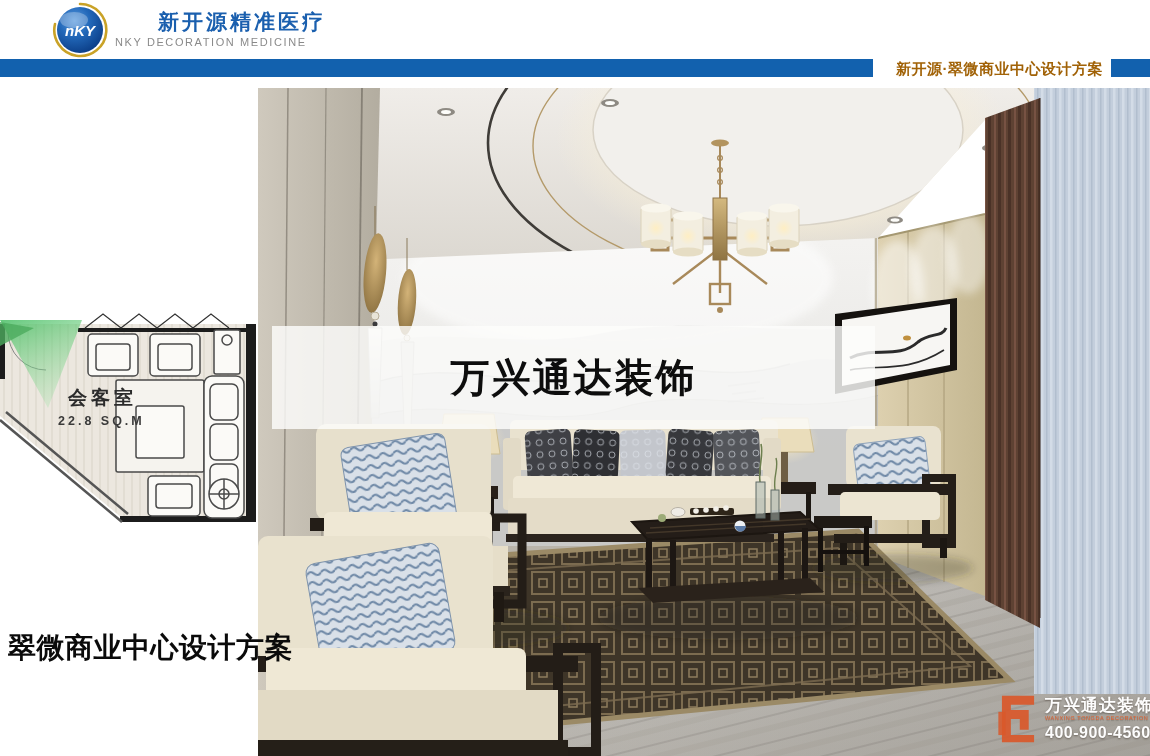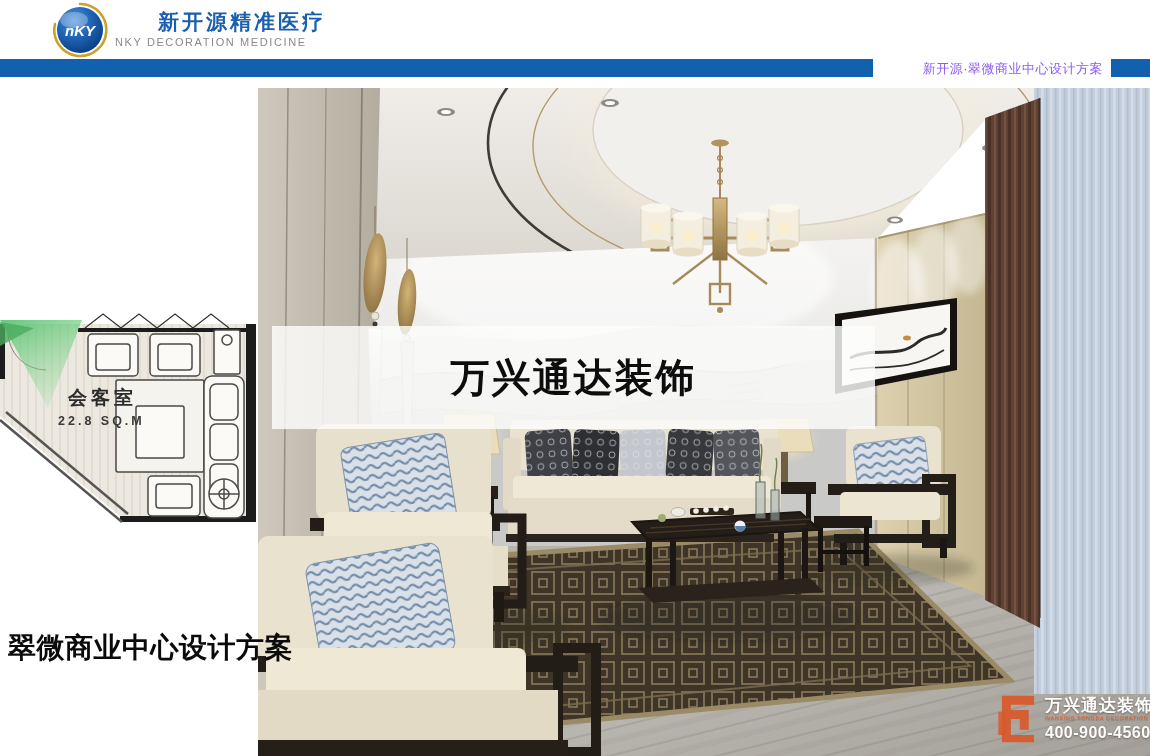--- a/index.html
+++ b/index.html
@@ -17,21 +17,21 @@
   .brand-en{
     position:absolute;left:115px;top:36px;font-size:11px;color:#8a8a8a;
     letter-spacing:1.6px;white-space:nowrap;
   }
   
   .project-bar{position:absolute;left:0;top:59px;width:1150px;height:18px;}
   .bar-left{position:absolute;left:0;top:0;width:873px;height:18px;background:#1261ae;}
   .bar-right{position:absolute;left:1111px;top:0;width:39px;height:18px;background:#1261ae;}
   .bar-title{
     position:absolute;right:47px;top:0;height:18px;line-height:19px;
-    font-size:13px;font-weight:normal;color:#8b5cf6;white-space:nowrap;letter-spacing:.5px;
+    font-size:15px;font-weight:bold;color:#a16207;white-space:nowrap;letter-spacing:.5px;
   }
   
   .floor-plan{position:absolute;left:0;top:308px;width:264px;height:218px;}
   
   .caption{
     position:absolute;left:8px;top:629px;font-size:28px;font-weight:bold;color:#0a0a0a;
     letter-spacing:.5px;white-space:nowrap;
   }
   
   .photo{position:absolute;left:258px;top:88px;width:892px;height:668px;overflow:hidden;}

